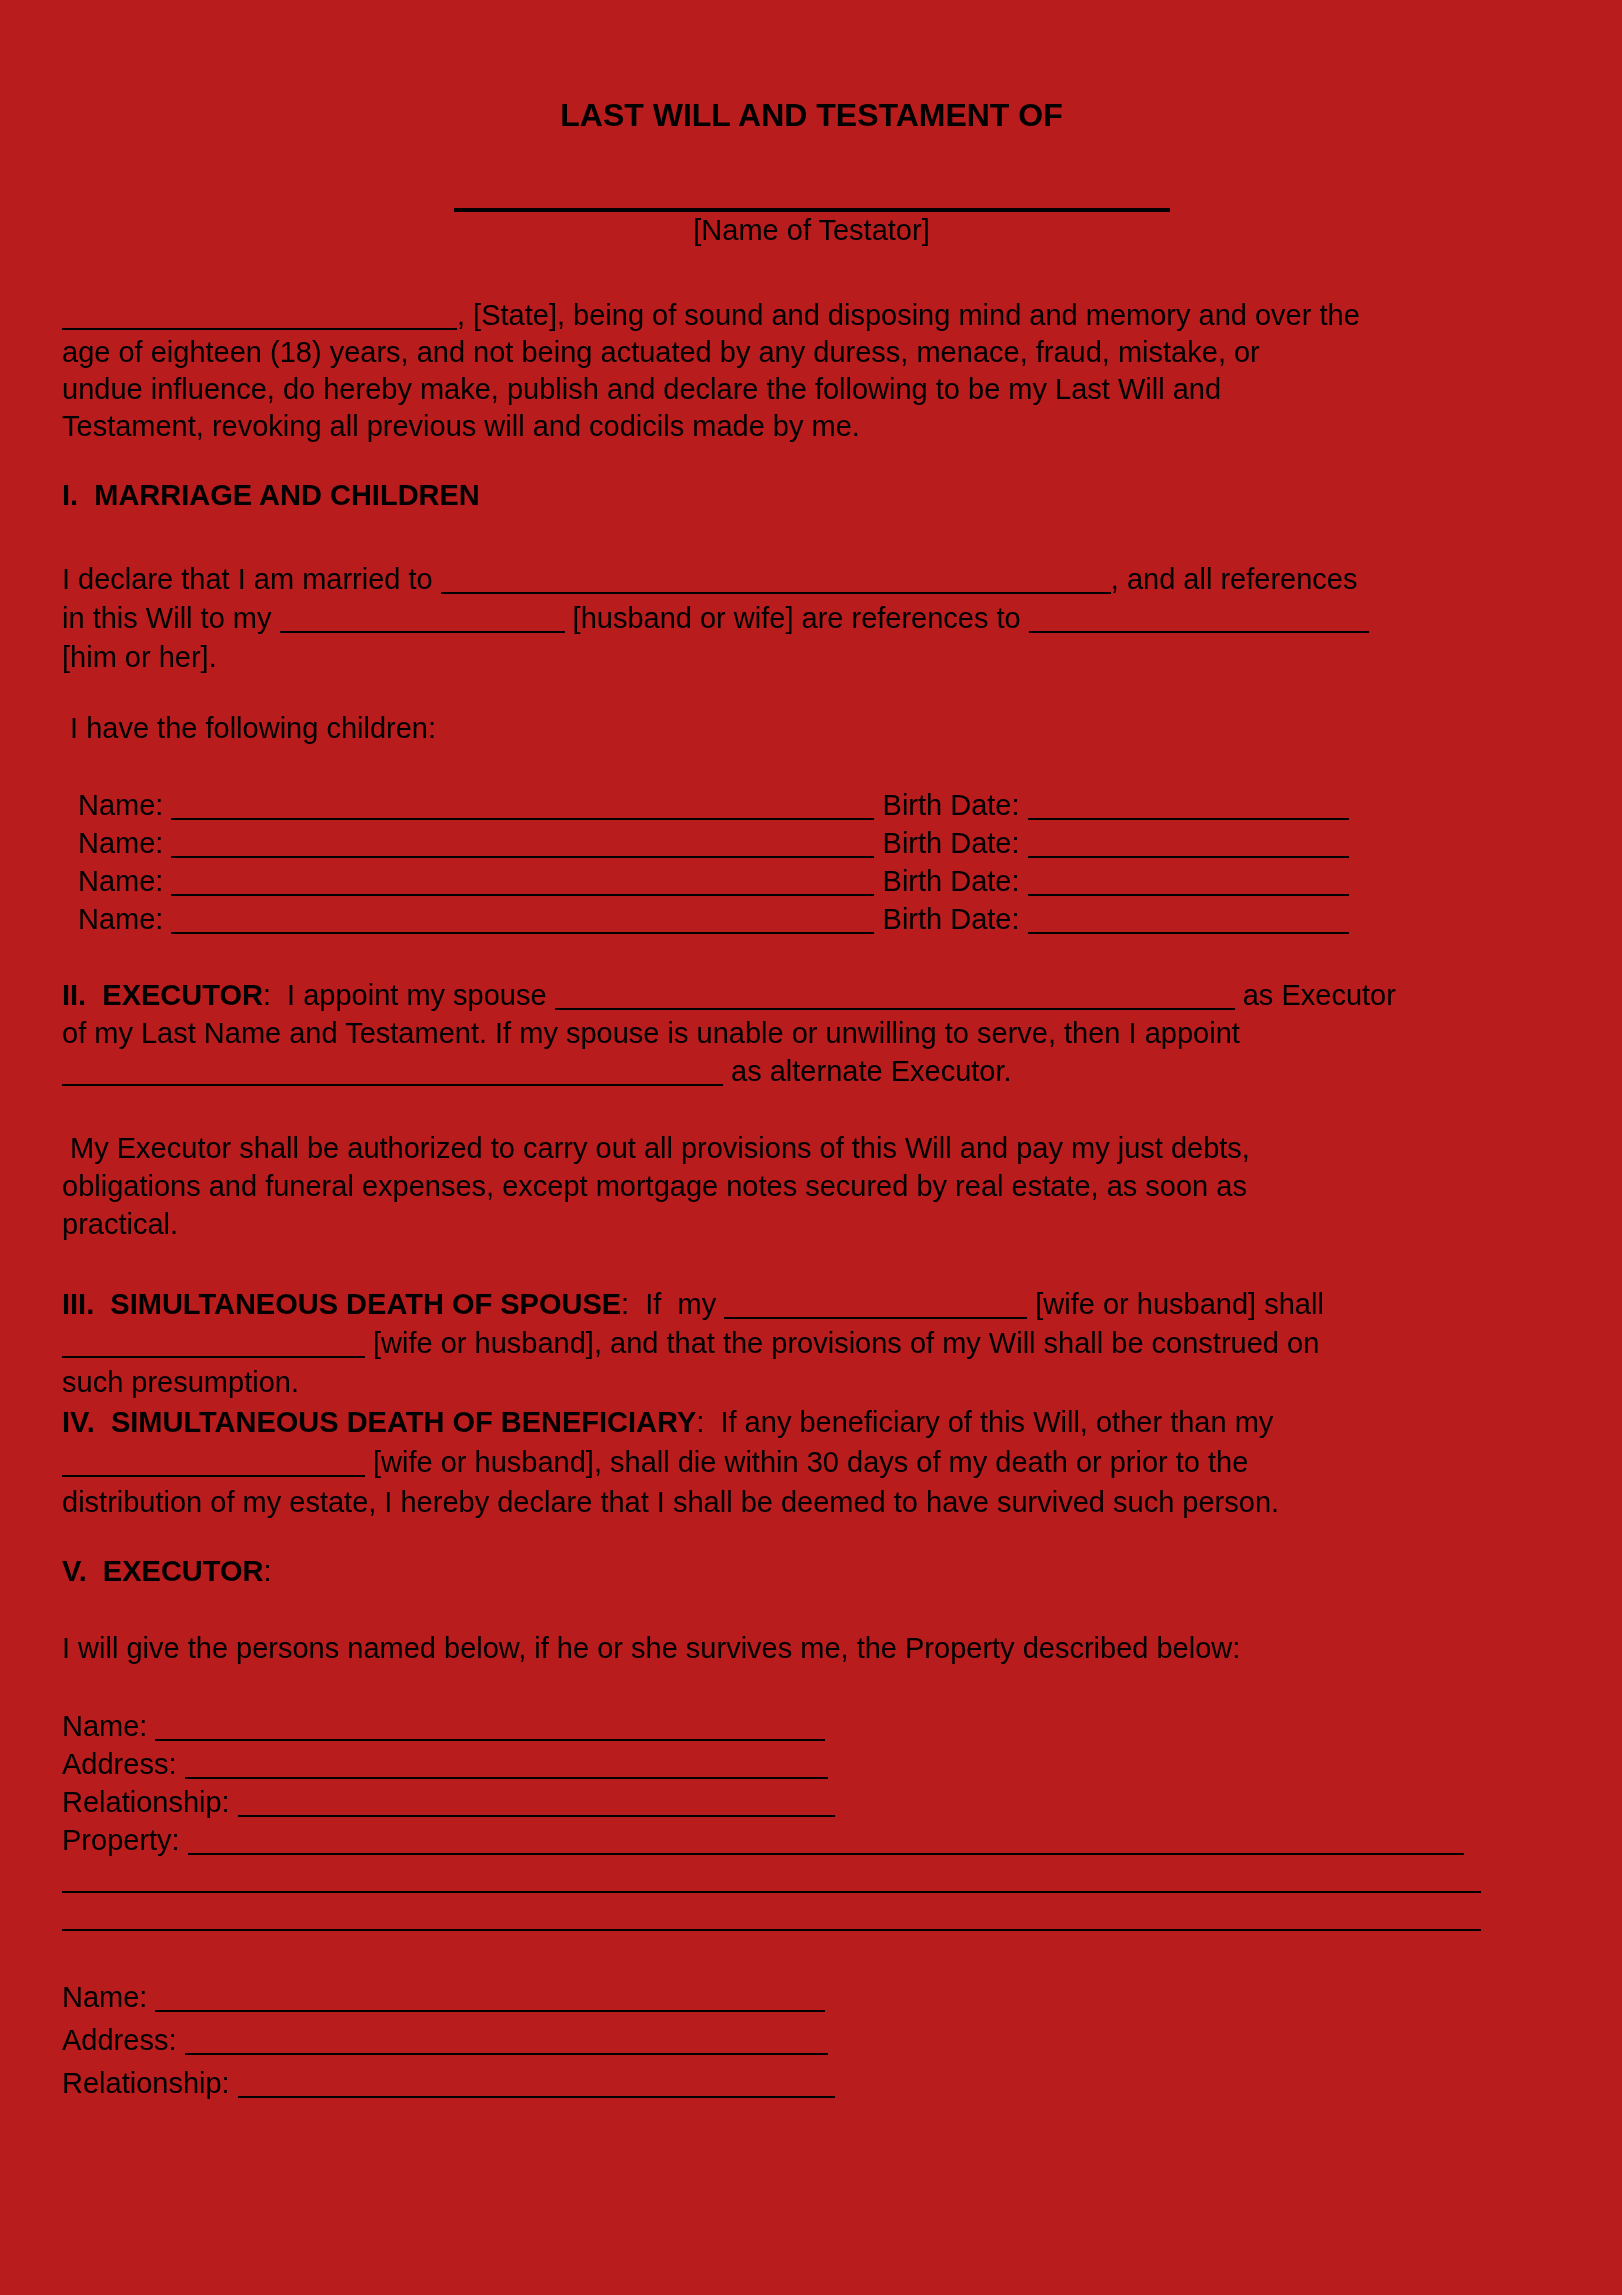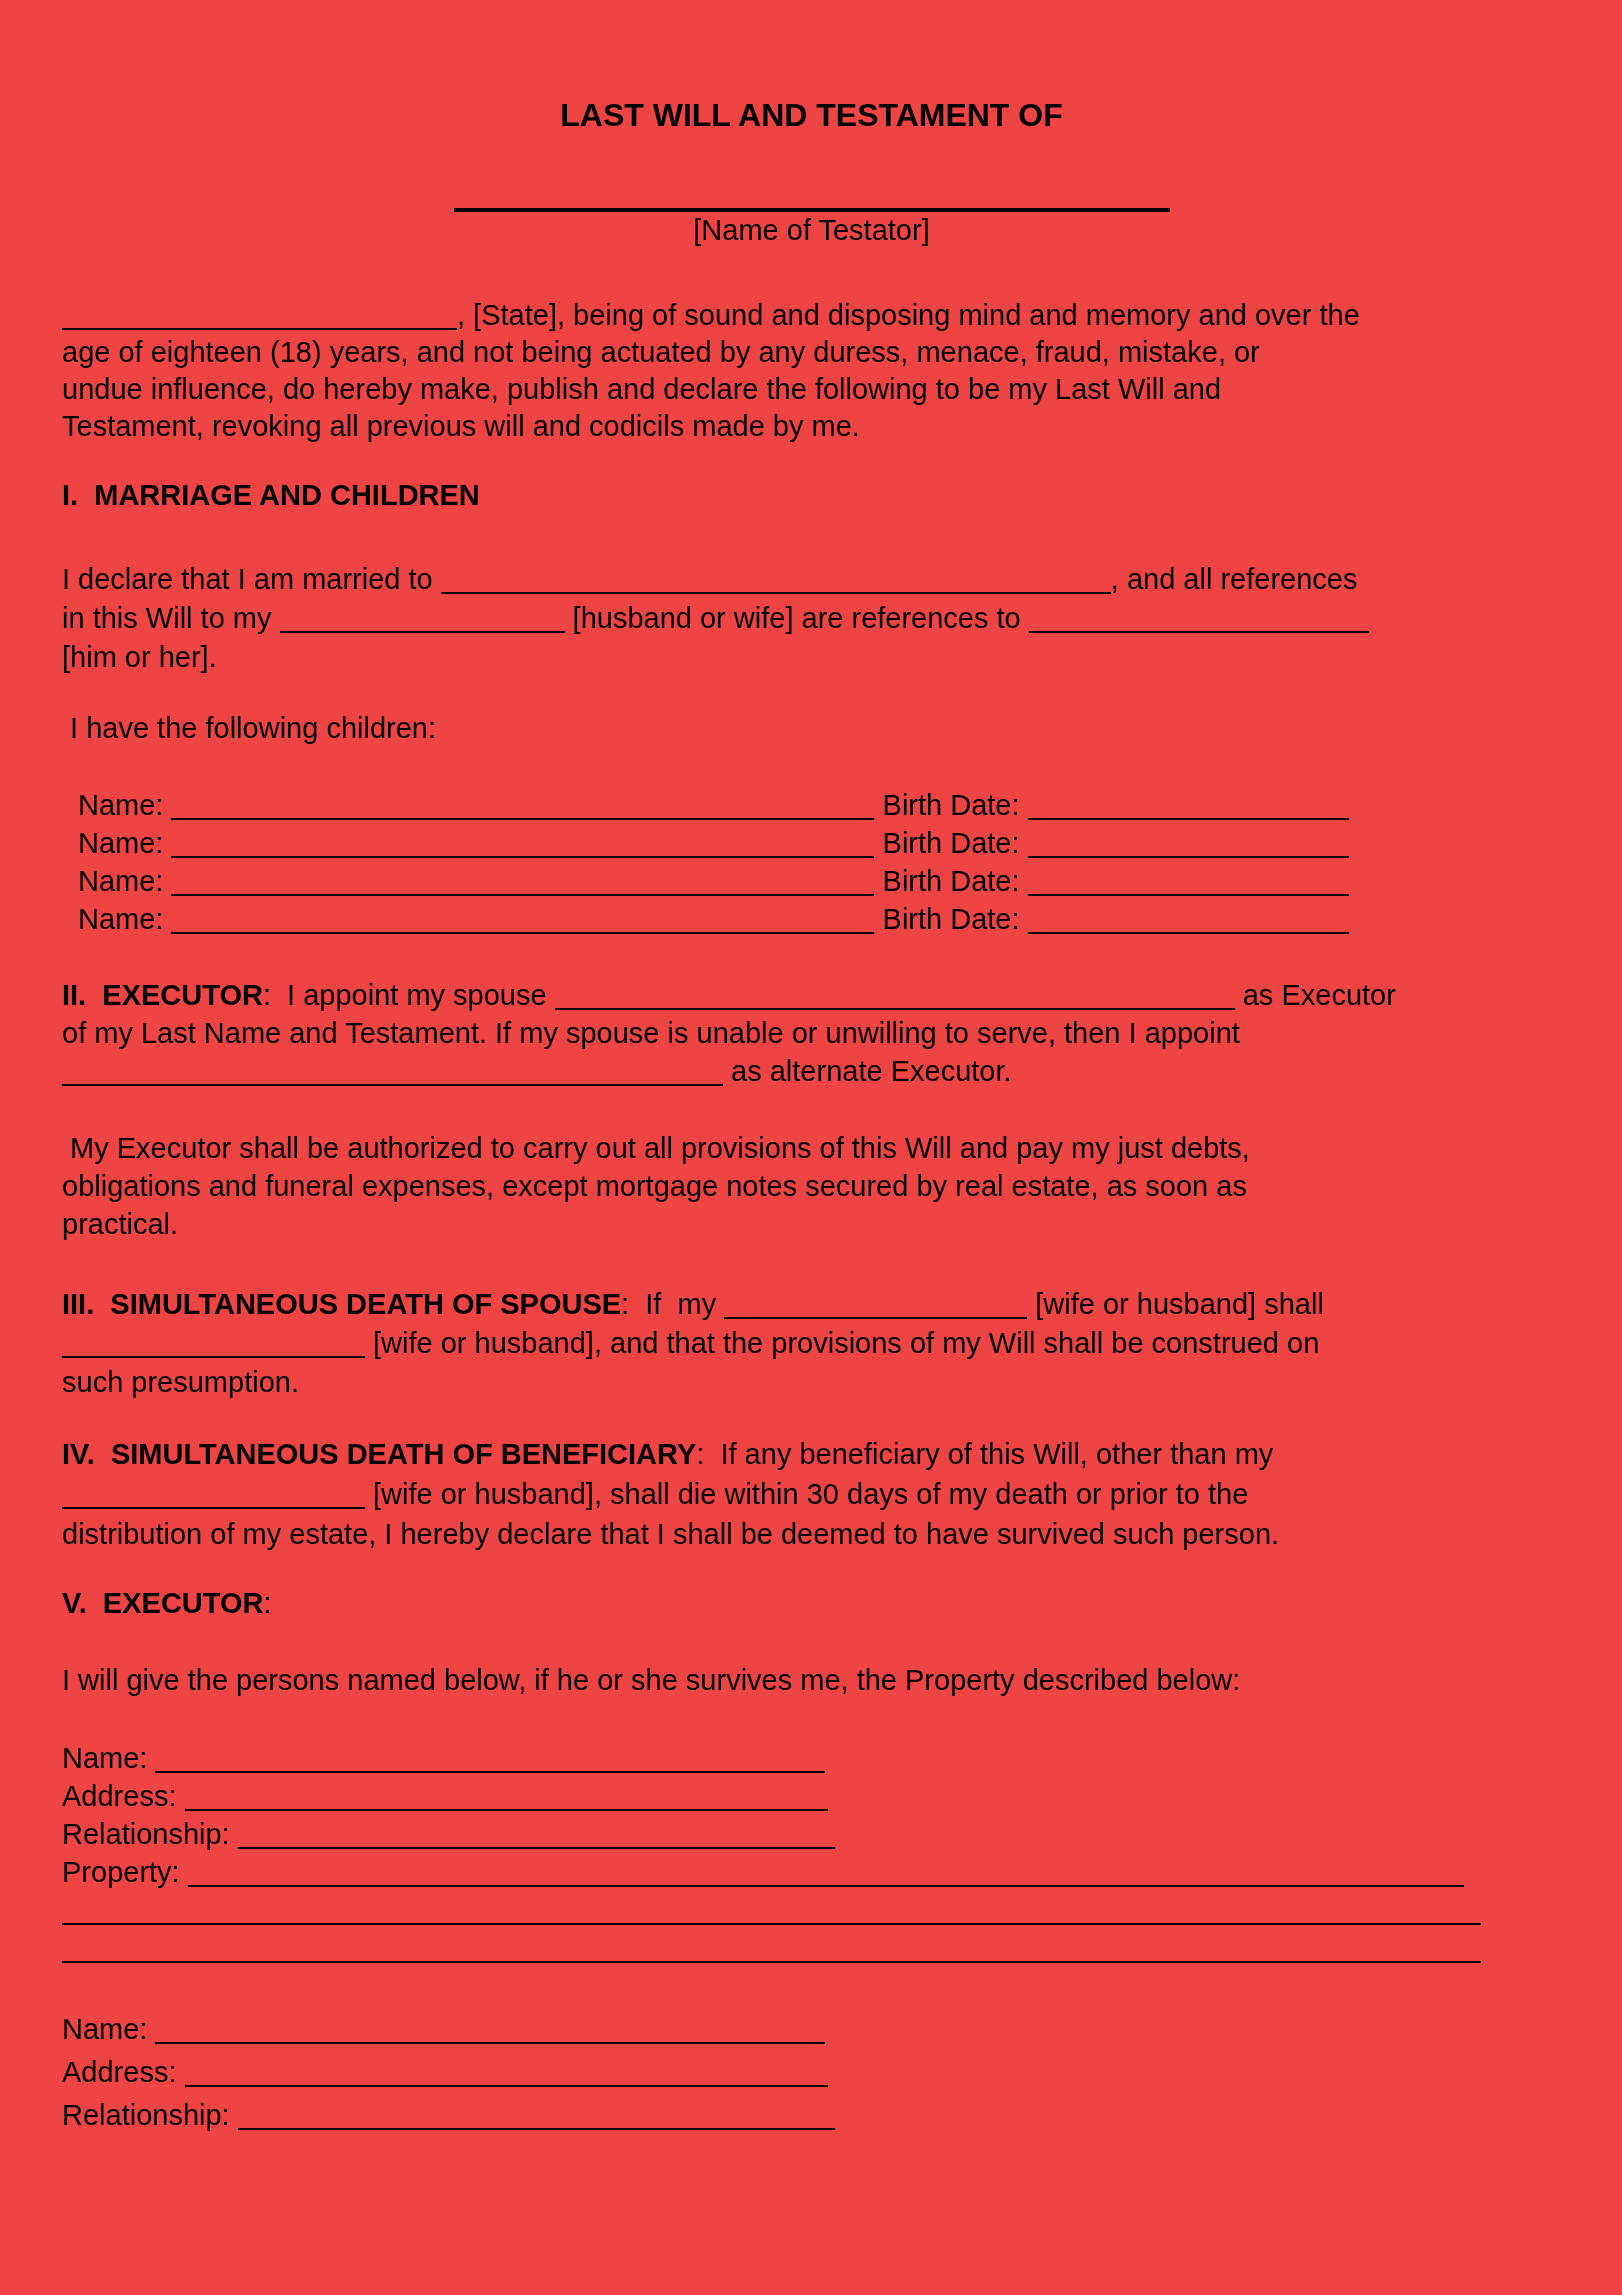--- a/index.html
+++ b/index.html
@@ -1,19 +1,19 @@
 <!DOCTYPE html>
 <html style="font-size:14.7px"><head>
 <meta charset="utf-8">
 <style>
   html,body{margin:0;padding:0;background:#ffffff;}
   .page{
     position:relative;
     width:1623px;height:2296px;
-    background:#ef4444;color:#000000;
+    background:#b91c1c;color:#000000;
     font-family:"Liberation Sans","DejaVu Sans",sans-serif;
     font-size:29px;line-height:37px;
     padding:0 62px;box-sizing:border-box;overflow:hidden;
   }
   .block{margin:0;}
   .center{text-align:center;}
   .line{white-space:pre-wrap;}
   .b{font-weight:bold;}
   .blank{
     display:inline-block;
@@ -67,21 +67,21 @@
     <div class="block" style="margin-top: 39px; line-height: 38px;">
       <div class="line"><span> My Executor shall be authorized to carry out all provisions of this Will and pay my just debts,</span></div>
       <div class="line"><span>obligations and funeral expenses, except mortgage notes secured by real estate, as soon as</span></div>
       <div class="line"><span>practical.</span></div>
     </div>
     <div class="block" style="margin-top: 42px; line-height: 39px;">
       <div class="line"><span class="b">III.  SIMULTANEOUS DEATH OF SPOUSE</span><span>:  If  my </span><span class="blank" style="width: 303px;"></span><span> [wife or husband] shall</span></div>
       <div class="line"><span class="blank" style="width: 303px;"></span><span> [wife or husband], and that the provisions of my Will shall be construed on</span></div>
       <div class="line"><span>such presumption.</span></div>
     </div>
-    <div class="block" style="margin-top: 32px; line-height: 40px;">
+    <div class="block" style="line-height: 40px;">
       <div class="line"><span class="b">IV.  SIMULTANEOUS DEATH OF BENEFICIARY</span><span>:  If any beneficiary of this Will, other than my</span></div>
       <div class="line"><span class="blank" style="width: 303px;"></span><span> [wife or husband], shall die within 30 days of my death or prior to the</span></div>
       <div class="line"><span>distribution of my estate, I hereby declare that I shall be deemed to have survived such person.</span></div>
     </div>
     <div class="block" style="margin-top: 31px; line-height: 37px;">
       <div class="line"><span class="b">V.  EXECUTOR</span><span>:</span></div>
     </div>
     <div class="block" style="margin-top: 40px; line-height: 37px;">
       <div class="line"><span>I will give the persons named below, if he or she survives me, the Property described below:</span></div>
     </div>

